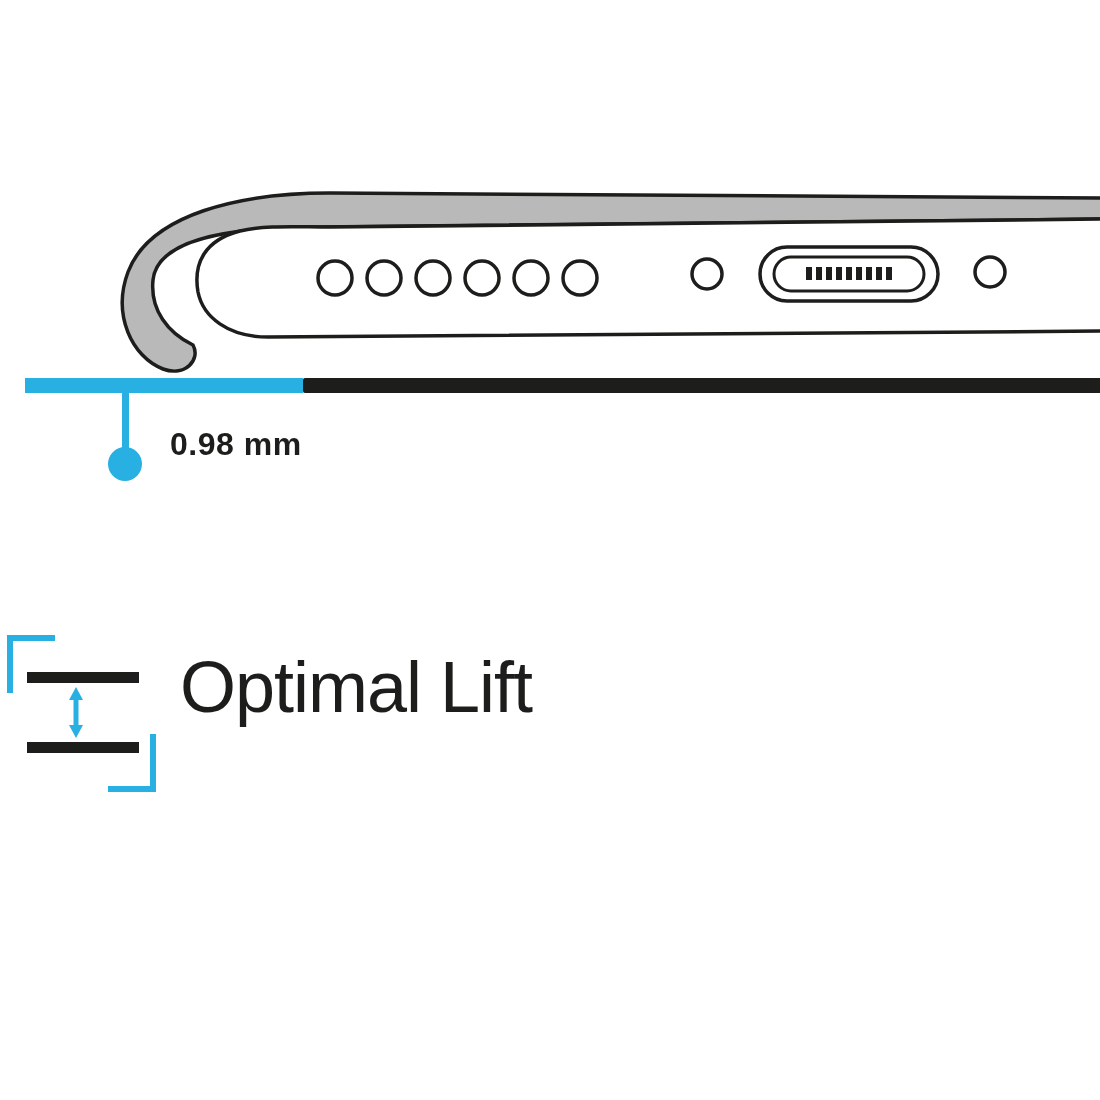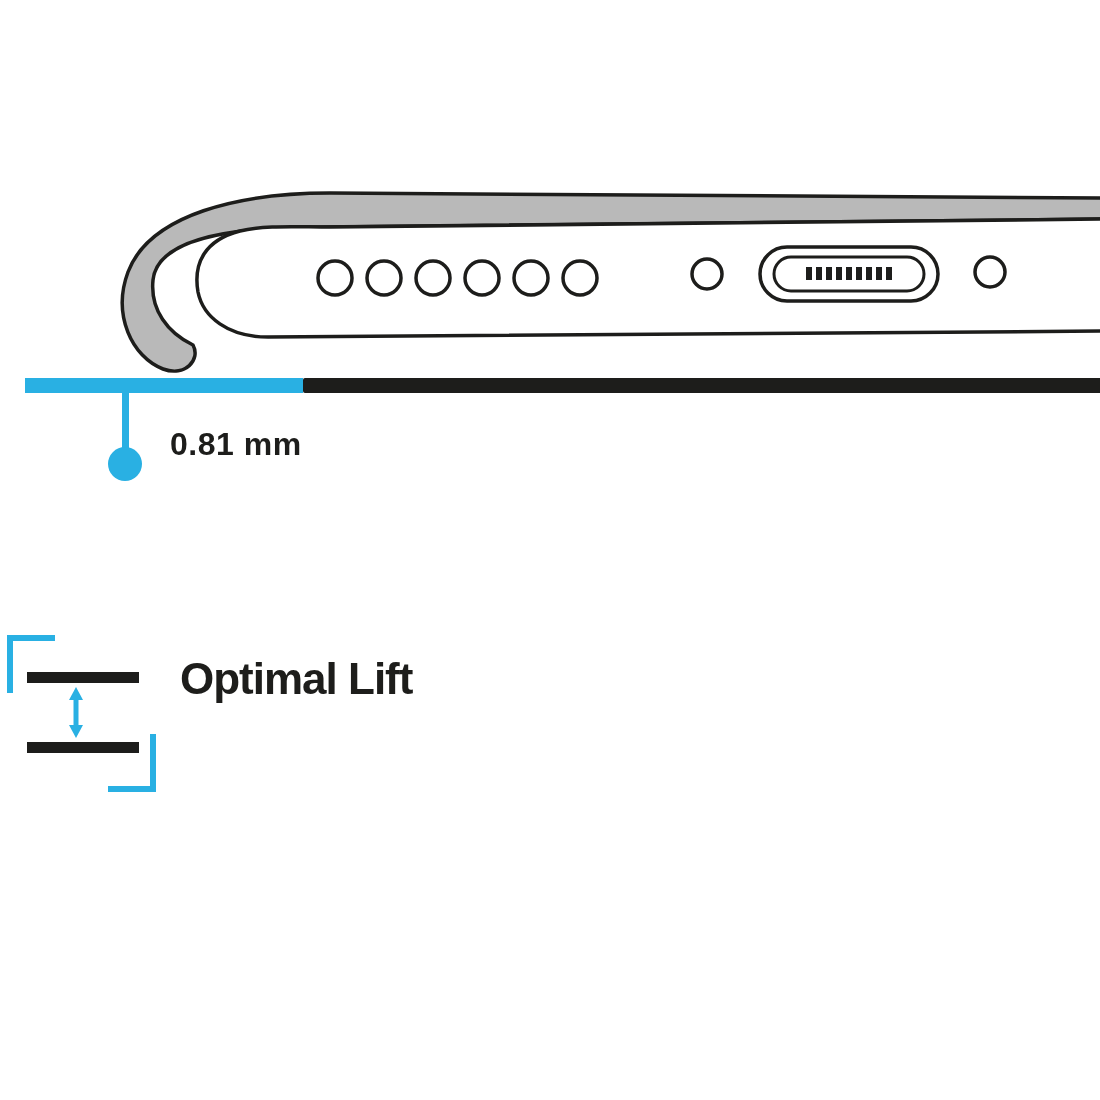--- a/index.html
+++ b/index.html
@@ -23,22 +23,22 @@
   .accent-stroke{stroke:var(--accent);fill:none;}
   .hole{fill:#ffffff;stroke:var(--ink);stroke-width:3.5;}
 
   .measure-label{
     position:absolute;left:170px;top:426px;
     font-size:32px;font-weight:bold;color:var(--ink);
     letter-spacing:0.5px;white-space:nowrap;
   }
   .feature-title{
     position:absolute;left:180px;top:646px;
-    font-size:44px;font-weight:700;color:var(--ink);
-    letter-spacing:-1px;white-space:nowrap;margin-top:8px;
+    font-size:72px;font-weight:400;color:var(--ink);
+    letter-spacing:-1px;white-space:nowrap;
   }
   .feature-subtitle{
     position:absolute;left:181px;top:730px;
     font-size:41px;font-weight:500;color:var(--ink);
     white-space:nowrap;
   }
 </style>
 </head>
 <body>
 
@@ -107,18 +107,18 @@
       <rect class="ink-fill" x="27" y="672" width="112" height="11"></rect>
       <rect class="ink-fill" x="27" y="742" width="112" height="11"></rect>
       <g>
         <line class="accent-stroke" x1="76" y1="697" x2="76" y2="728" stroke-width="5"></line>
         <polygon class="accent-fill" points="69,700 83,700 76,687"></polygon>
         <polygon class="accent-fill" points="69,725 83,725 76,738"></polygon>
       </g>
     </g>
   </svg>
 
-  <div class="measure-label">0.81 mm</div>
+  <div class="measure-label">0.98 mm</div>
 
   <div class="feature-title">Optimal Lift</div>
 
 
 </div>
 
 </body></html>

